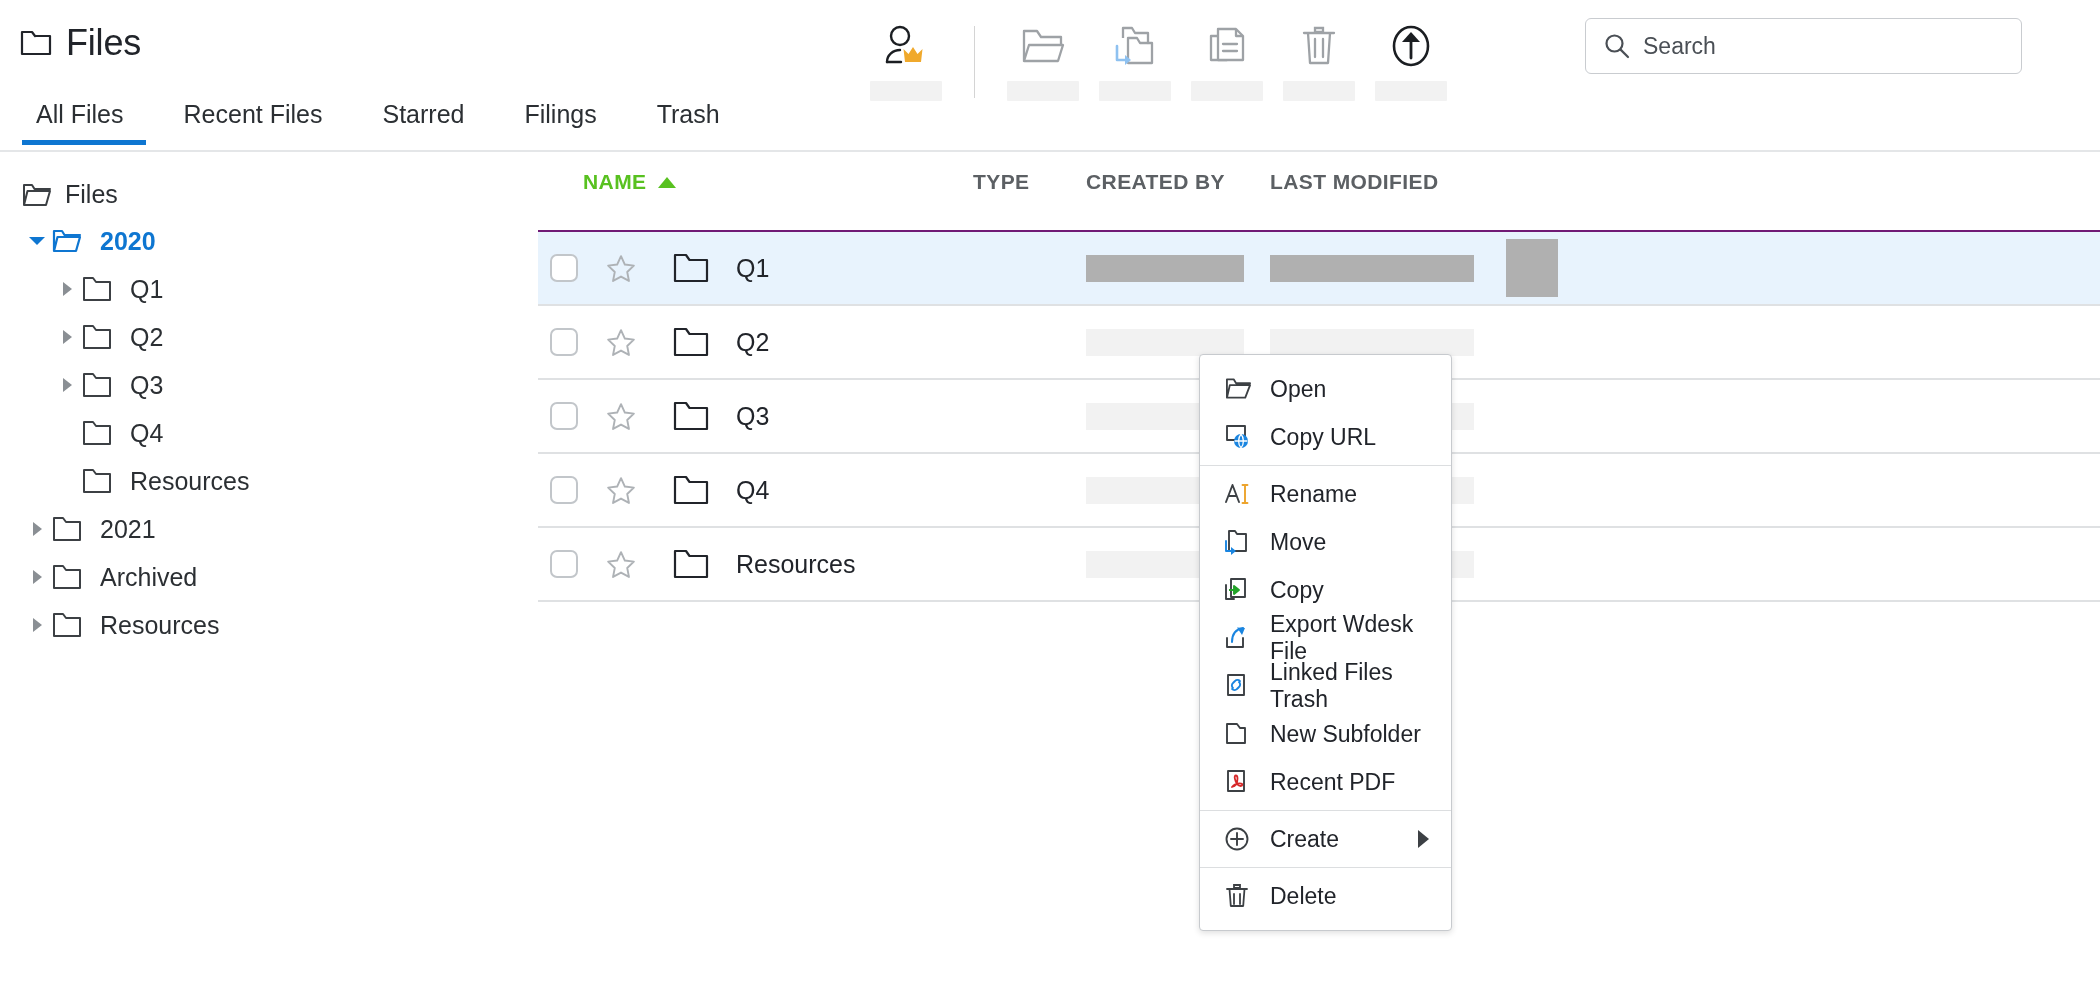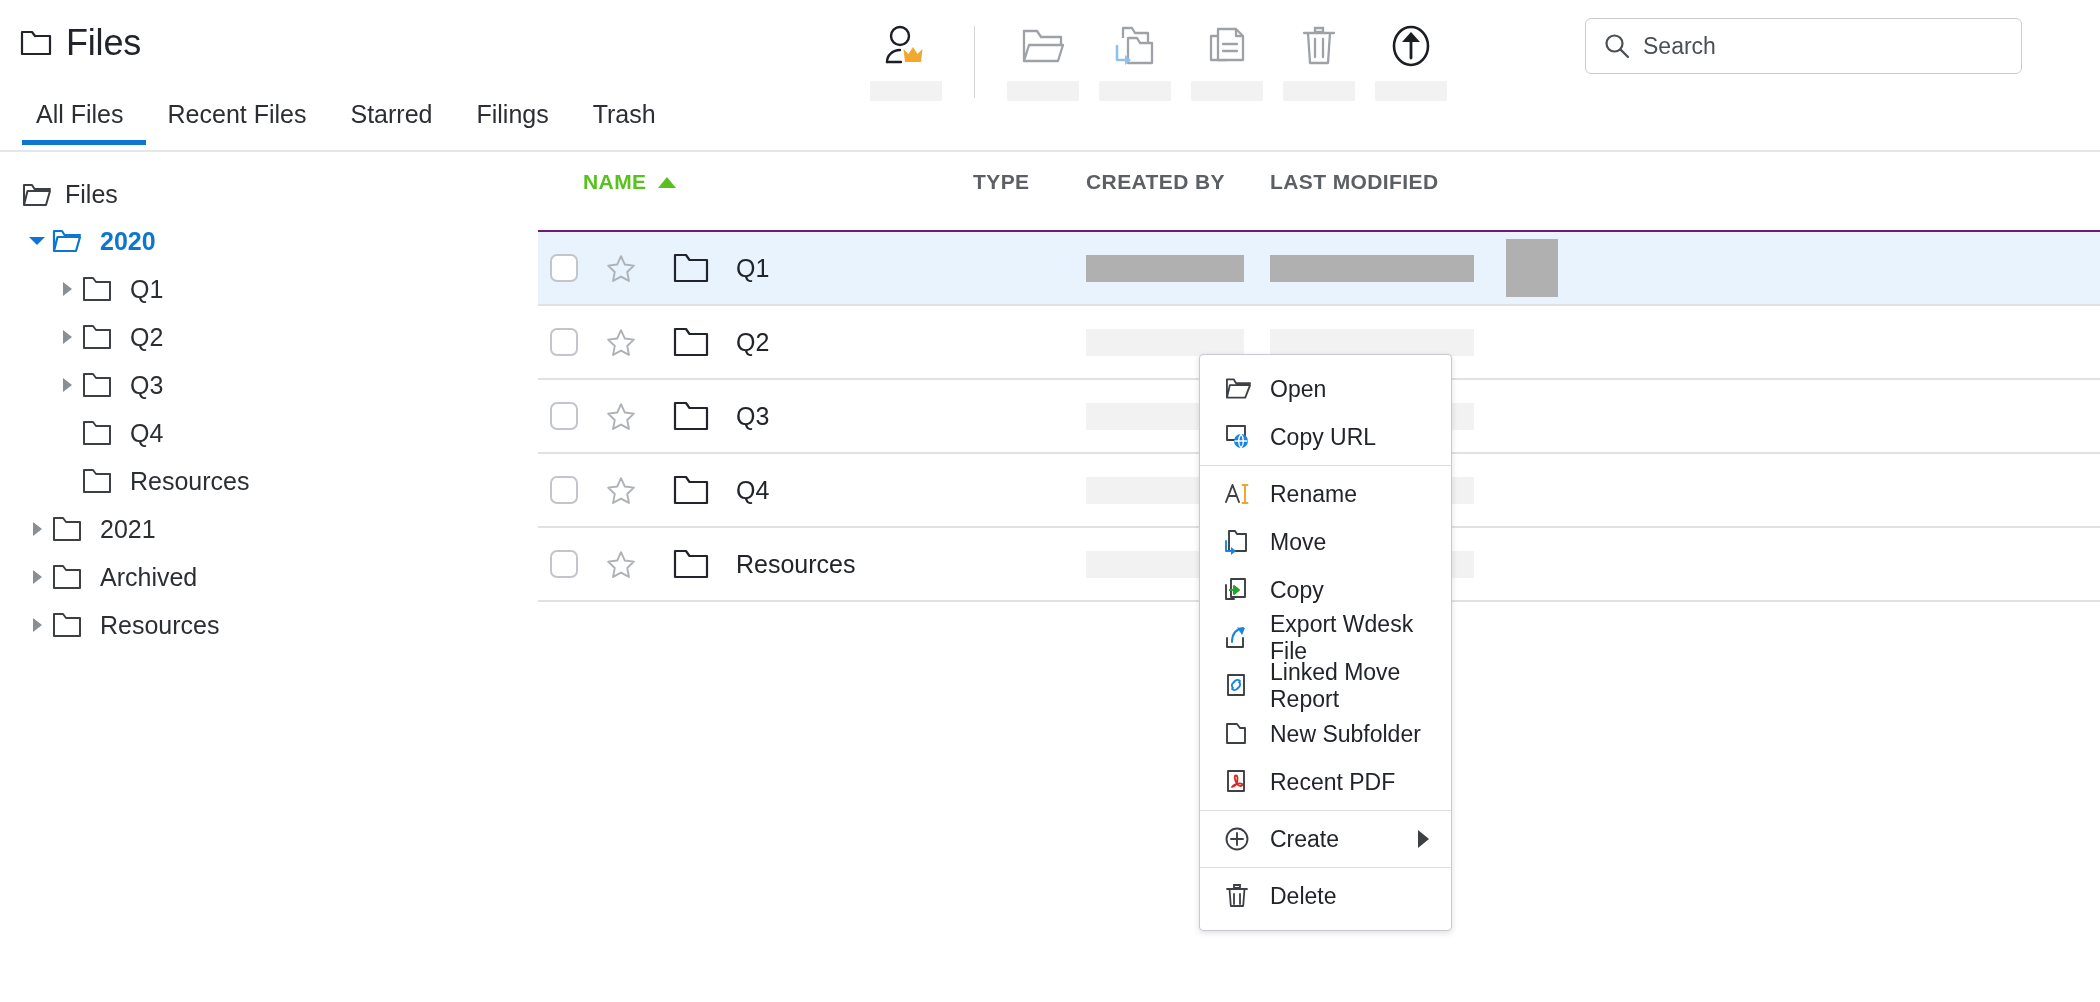--- a/index.html
+++ b/index.html
@@ -87,21 +87,21 @@
   .search-wrap .sinput::placeholder { color: #4a4f55; }
 
   
   .tabs {
     position: relative;
     height: 52px;
     border-bottom: 2px solid #e4e6e8;
     display: flex;
     align-items: flex-start;
     padding-left: 22px;
-    gap: 0;
+    gap: 16px;
   }
   .tab {
     font-size: 25px;
     color: #2b2f33;
     padding: 0 22px 14px 22px;
     cursor: pointer;
     position: relative;
     top: 0px;
   }
   .tab:first-child { padding-left: 14px; }
@@ -664,21 +664,21 @@
               </span>
               <span class="mlbl">Export Wdesk File</span>
             </div>
             <div class="ctx-item">
               <span class="mi">
                 <svg width="28" height="27" viewBox="0 0 28 27">
                   <path d="M4 2h16v20H4z" fill="none" stroke="#3c4044" stroke-width="1.9" stroke-linejoin="round"></path>
                   <path d="M9 15a3.3 3.3 0 010-5l2-2a3.3 3.3 0 015 0M15 9a3.3 3.3 0 010 5l-2 2a3.3 3.3 0 01-5 0" fill="none" stroke="#1a85e0" stroke-width="1.9" stroke-linecap="round"></path>
                 </svg>
               </span>
-              <span class="mlbl">Linked Move Report</span>
+              <span class="mlbl">Linked Files Trash</span>
             </div>
             <div class="ctx-item">
               <span class="mi">
                 <svg width="28" height="27" viewBox="0 0 28 27">
                   <path d="M3 22V3h10l3 4h0M3 22h18V7h-5" fill="none" stroke="#3c4044" stroke-width="1.9" stroke-linejoin="round" stroke-linecap="round"></path>
                 </svg>
               </span>
               <span class="mlbl">New Subfolder</span>
             </div>
             <div class="ctx-item">

